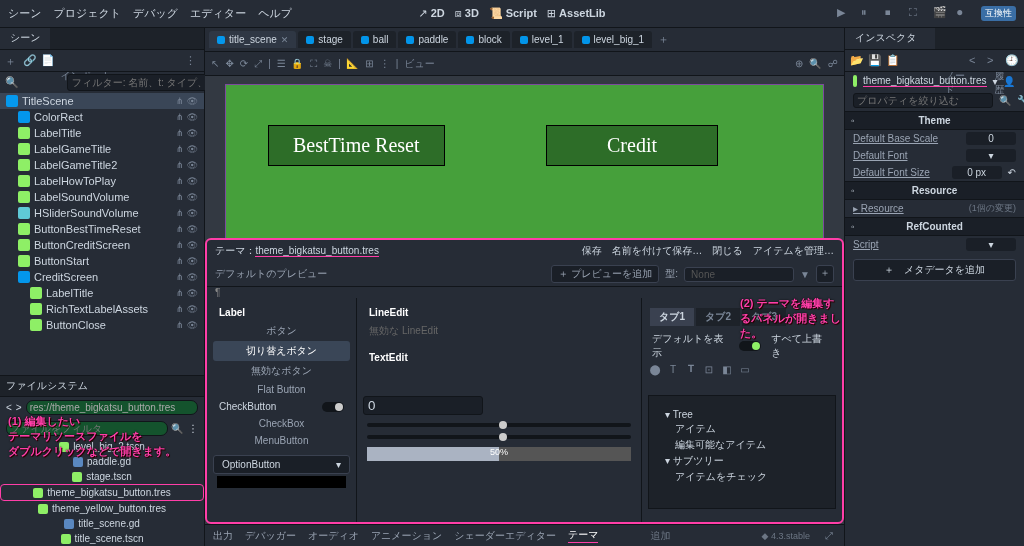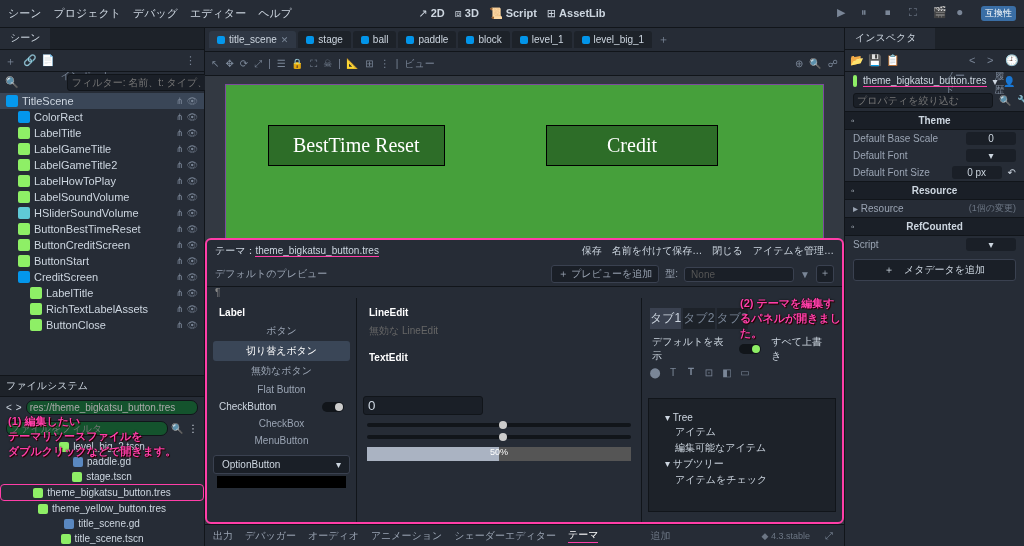--- a/index.html
+++ b/index.html
@@ -101,37 +101,37 @@
 .bar50::before { content:''; position: absolute; height: 100%; width: 50%; background: #aab3c2; }
 .bar50 span { position: absolute; left: 50%; transform: translateX(-50%); font-size: 9px; color: #fff; }
 
 .option-btn { background: #1a1f27; border: 1px solid #3a4150; padding: 3px 8px; margin-top: 6px; border-radius: 3px; display: flex; justify-content: space-between; cursor: pointer; }
 
 .tcol3-top { display: flex; align-items: center; gap: 6px; padding: 2px 4px; }
 .toolrow-icons { margin-left: auto; display: flex; gap: 4px; }
 .tool-icon { width: 14px; height: 14px; color: #7a8697; font-size: 10px; display: inline-flex; align-items: center; justify-content: center; }
 
 .tab-strip { display: flex; gap: 2px; margin: 4px 2px; }
-.tab-strip .ttab { padding: 2px 0; background: #3a4150; font-size: 12px; cursor: pointer; }
+.tab-strip .ttab { padding: 2px 9px; background: #3a4150; font-size: 10px; cursor: pointer; font-weight: bold; }
 .tab-strip .ttab.inactive { background: #1d2229; color: #7a8697; }
 
 .tree3 { background: #1d2229; border: 1px solid #11151a; margin-top: 19px; padding: 12px; height: 114px; overflow: hidden; font-size: 10px; }
 .tree3 .tr { padding: 1px 4px; }
 .tree3 .sub { padding-left: 14px; }
 
 .bottom-tabs { position: absolute; bottom: 0; left: 0; right: 0; height: 22px; background: #262c36; border-top: 1px solid #11151a; display: flex; align-items: center; padding: 0 8px; gap: 12px; font-size: 10px; color: #9aa4b3; z-index: 50; }
 .bottom-tabs .underline { border-bottom: 1.5px solid #ff3ea8; color: #fff; }
 .bottom-tabs .ver { margin-left: auto; color: #6c7684; font-size: 9px; }
 
 .insp-row { padding: 3px 8px; display: flex; align-items: center; gap: 6px; font-size: 10px; }
 .insp-row input { flex: 1; background: #1a1f27; border: 1px solid #11151a; color: #aaa; font-size: 10px; padding: 1px 3px; border-radius: 3px; }
 .section-h { background: #1a1f27; padding: 3px 8px; font-size: 10px; font-weight: bold; text-align: center; border-top: 1px solid #11151a; border-bottom: 1px solid #11151a; position: relative; }
 .section-h .chev { position: absolute; left: 6px; }
 .prop-row { display: flex; padding: 2px 8px; gap: 6px; font-size: 10px; align-items: center; }
-.prop-row .pname { flex: 1; color: #9aa4b3; }
+.prop-row .pname { flex: 1; color: #9aa4b3; text-decoration: underline; }
 .prop-row .pval { background: #1a1f27; padding: 1px 8px; border-radius: 3px; min-width: 50px; text-align: center; }
 .add-meta { margin: 6px 8px; padding: 3px; text-align: center; background: #1a1f27; border: 1px solid #3a4150; border-radius: 3px; cursor: pointer; font-size: 10px; }
 
 .resource-name { border-bottom: 1.5px solid #ff3ea8; }
 
 .blackbox { background: #000; height: 12px; margin: 2px 4px; }
 </style>
 </head>
 <body>
 

